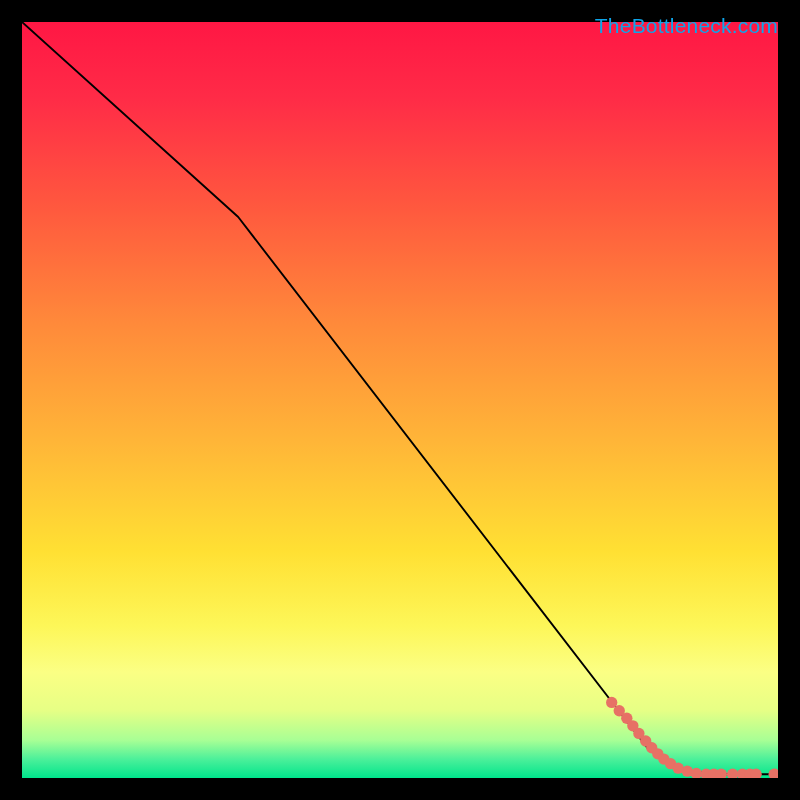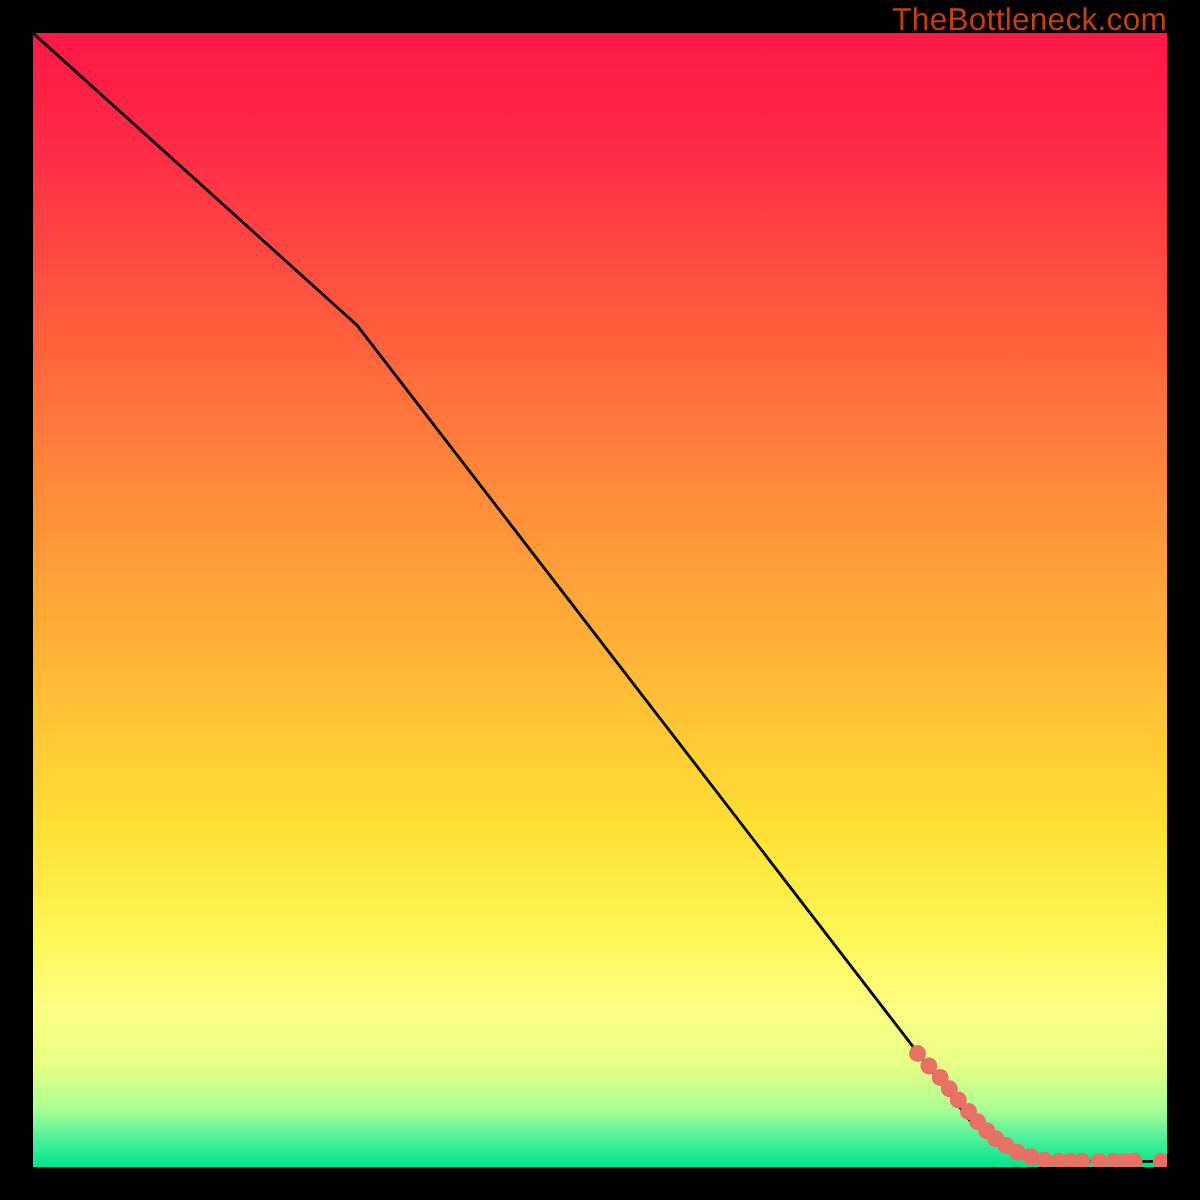--- a/index.html
+++ b/index.html
@@ -29,23 +29,23 @@
   }
   .gradient {
     position: absolute;
     left: 0;
     top: 0;
     width: 100%;
     height: 100%;
   }
   .watermark {
     position: absolute;
-    top: 2px;
+    top: 14px;
     right: 22px;
-    color: #c2410c;
+    color: #0ea5e9;
     font-size: 21px;
     font-weight: 500;
     letter-spacing: 0.2px;
   }
   svg.curve {
     position: absolute;
     left: 0;
     top: 0;
     width: 100%;
     height: 100%;

